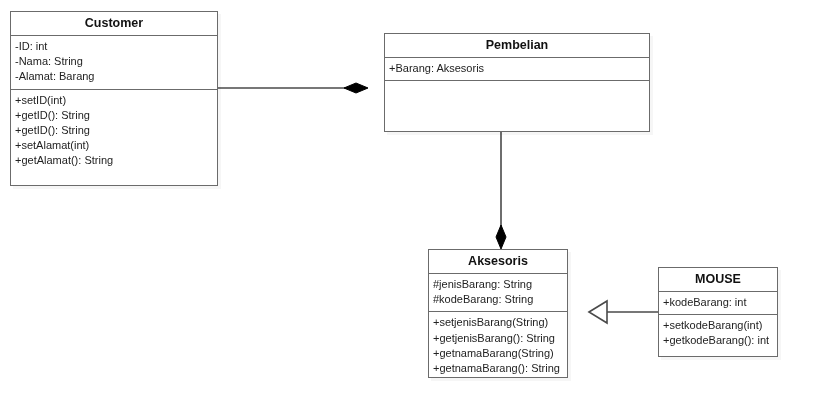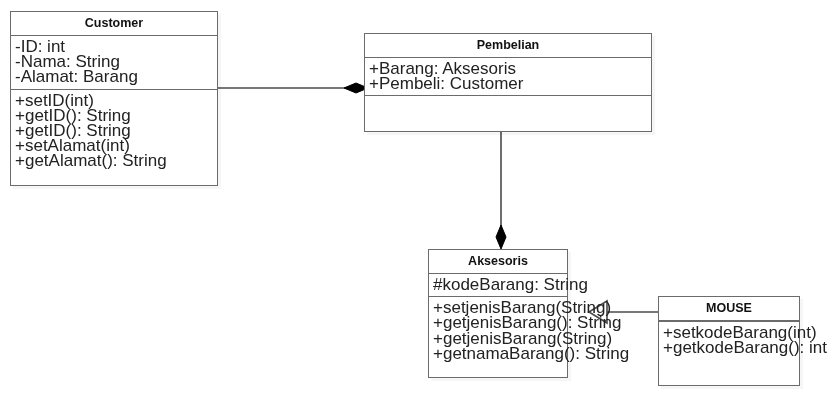--- a/index.html
+++ b/index.html
@@ -34,21 +34,21 @@
     font-weight: bold;
     font-size: 12.5px;
     line-height: 14px;
     padding: 4px 4px 5px 4px;
     border-bottom: 1.6px solid #6b6b6b;
     color: #111111;
     white-space: nowrap;
   }
   .uml-section {
     padding: 3px 4px 4px 4px;
-    font-size: 17px;
+    font-size: 11px;
     line-height: 15.2px;
     color: #222222;
   }
   .uml-section.divided {
     border-top: 1.6px solid #6b6b6b;
   }
   .uml-row {
     white-space: nowrap;
   }
   svg.links {
@@ -101,44 +101,47 @@
     </div>
     <div class="uml-section divided">
       <div class="uml-row">+setID(int)</div>
       <div class="uml-row">+getID(): String</div>
       <div class="uml-row">+getID(): String</div>
       <div class="uml-row">+setAlamat(int)</div>
       <div class="uml-row">+getAlamat(): String</div>
     </div>
   </div>
 
-  <div class="uml-class" style="left:364px; top:33px; width:288px; height:99px;">
+  <div class="uml-class" style="left:384px; top:33px; width:266px; height:99px;">
     <div class="uml-title">Pembelian</div>
     <div class="uml-section">
       <div class="uml-row">+Barang: Aksesoris</div>
-      <div class="uml-row">+Pembeli: Customer</div>
     </div>
     <div class="uml-section divided">
     </div>
   </div>
 
   <div class="uml-class" style="left:428px; top:249px; width:140px; height:129px;">
     <div class="uml-title">Aksesoris</div>
     <div class="uml-section">
+      <div class="uml-row">#jenisBarang: String</div>
       <div class="uml-row">#kodeBarang: String</div>
     </div>
     <div class="uml-section divided">
       <div class="uml-row">+setjenisBarang(String)</div>
       <div class="uml-row">+getjenisBarang(): String</div>
-      <div class="uml-row">+getjenisBarang(String)</div>
+      <div class="uml-row">+getnamaBarang(String)</div>
       <div class="uml-row">+getnamaBarang(): String</div>
     </div>
   </div>
 
-  <div class="uml-class" style="left:658px; top:267px; width:142px; height:90px;margin-top:29px;">
+  <div class="uml-class" style="left:658px; top:267px; width:120px; height:90px;">
     <div class="uml-title">MOUSE</div>
+    <div class="uml-section">
+      <div class="uml-row">+kodeBarang: int</div>
+    </div>
     <div class="uml-section divided">
       <div class="uml-row">+setkodeBarang(int)</div>
       <div class="uml-row">+getkodeBarang(): int</div>
     </div>
   </div>
 
 </div>
 
 </body></html>

